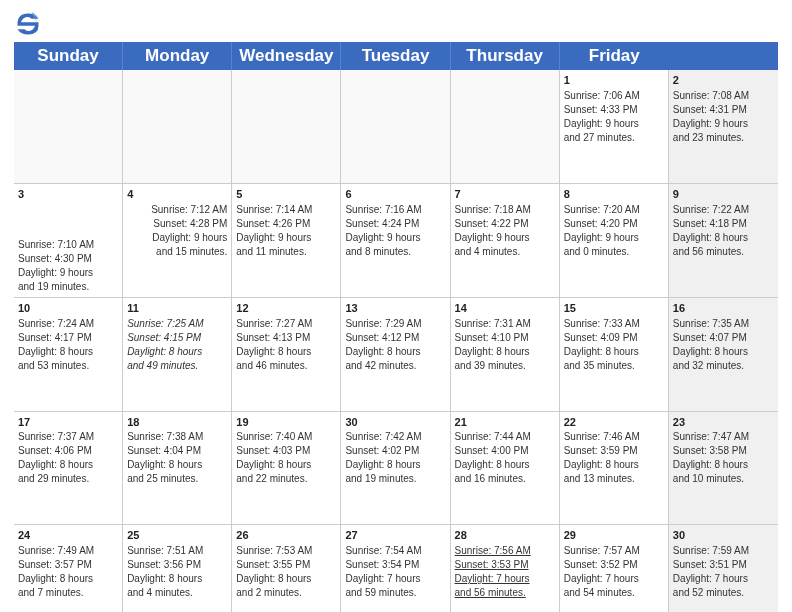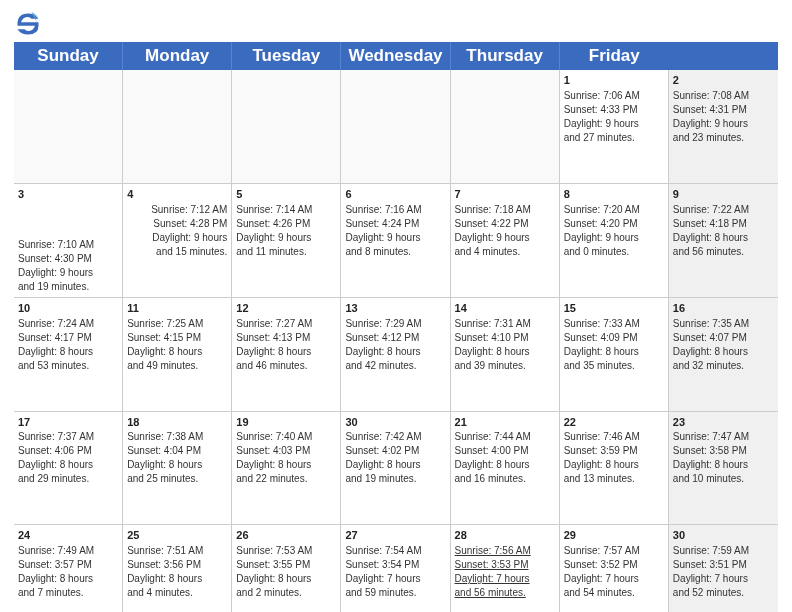--- a/index.html
+++ b/index.html
@@ -125,22 +125,22 @@
     <div class="title-block">
       <div class="month-title"></div>
       <div class="location"></div>
     </div>
   </div>
 
   <div class="calendar">
     <div class="cal-header">
     <div class="cal-header-cell">Sunday</div>
         <div class="cal-header-cell">Monday</div>
+        <div class="cal-header-cell">Wednesday</div>
         <div class="cal-header-cell">Tuesday</div>
-        <div class="cal-header-cell">Wednesday</div>
         <div class="cal-header-cell">Thursday</div>
         <div class="cal-header-cell">Friday</div>
       </div>
     <div class="cal-body">
     <div class="cal-row">
           <div class="cal-cell empty"></div>
           <div class="cal-cell empty"></div>
           <div class="cal-cell empty"></div>
           <div class="cal-cell empty"></div>
           <div class="cal-cell empty"></div>
@@ -213,21 +213,21 @@
         <div class="cal-row">
           <div class="cal-cell">
             <span class="day-num">10</span>
             <div class="cell-info" style="white-space: pre-line;">Sunrise: 7:24 AM
 Sunset: 4:17 PM
 Daylight: 8 hours
 and 53 minutes.</div>
           </div>
           <div class="cal-cell">
             <span class="day-num">11</span>
-            <div class="cell-info" style="white-space: pre-line;">Sunrise: 7:25 AM
+            <div class="cell-info" style="white-space: pre-line; font-style: italic;">Sunrise: 7:25 AM
 Sunset: 4:15 PM
 Daylight: 8 hours
 and 49 minutes.</div>
           </div>
           <div class="cal-cell">
             <span class="day-num">12</span>
             <div class="cell-info" style="white-space: pre-line;">Sunrise: 7:27 AM
 Sunset: 4:13 PM
 Daylight: 8 hours
 and 46 minutes.</div>

